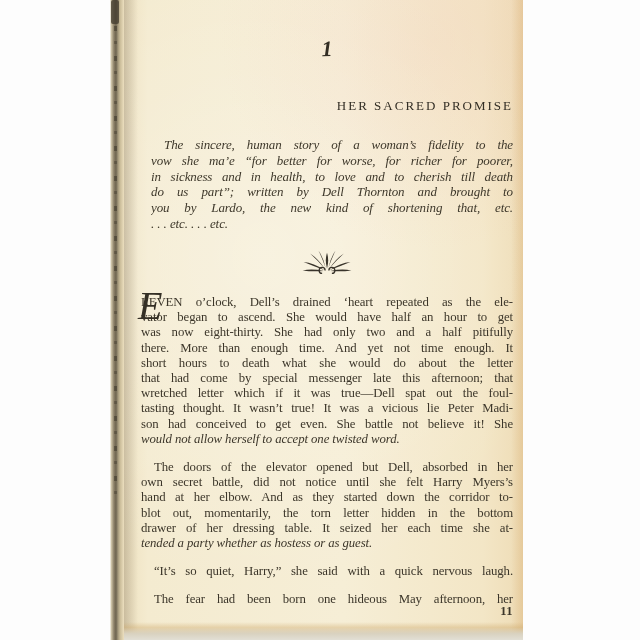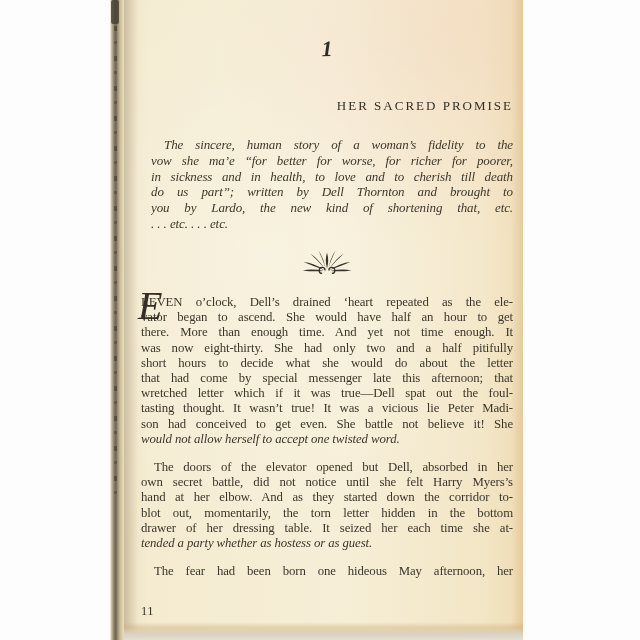--- a/index.html
+++ b/index.html
@@ -87,22 +87,22 @@
   .para{position:relative;}
   .para1 .tline:first-child{padding-left:31px;}
   .dropcap{
     position:absolute;left:-3px;top:-8px;
     font-style:italic;font-size:40px;line-height:38px;color:#342f25;
     z-index:2;
   }
   .indent .tline:first-child{padding-left:13px;margin-top:13px;}
 
   .pagenum{
-    position:absolute;top:604px;left:0;width:100%;text-align:left;
-    font-size:12.5px;color:#3c362a;letter-spacing:.5px;
+    position:absolute;top:604px;left:0;width:100%;text-align:right;
+    font-size:12.5px;color:#3c362a;letter-spacing:.5px;font-weight:bold;
   }
 </style>
 </head>
 <body>
 
 <div class="stage">
 
   <div class="spine">
     <div class="spine-marks"></div>
   </div>
@@ -145,38 +145,39 @@
             <path d="M34 26 a3.2 3.2 0 1 1 3.2 3.2"></path>
           </g>
         </svg>
       </div>
 
       <div class="bodytext">
         <div class="para para1 block">
           <span class="dropcap">E</span>
         <div class="tline">LEVEN o’clock, Dell’s drained ‘heart repeated as the ele-</div>
             <div class="tline">vator began to ascend. She would have half an hour to get</div>
+            <div class="tline">was now eight-thirty. She had only two and a half pitifully</div>
             <div class="tline">there. More than enough time. And yet not time enough. It</div>
-            <div class="tline">was now eight-thirty. She had only two and a half pitifully</div>
-            <div class="tline">short hours to decide what she would do about the letter</div>
+            <div class="tline">short hours to death what she would do about the letter</div>
             <div class="tline">that had come by special messenger late this afternoon; that</div>
             <div class="tline">wretched letter which if it was true—Dell spat out the foul-</div>
             <div class="tline">tasting thought. It wasn’t true! It was a vicious lie Peter Madi-</div>
             <div class="tline">son had conceived to get even. She battle not believe it! She</div>
             <div class="tline tline-left">would not allow herself to accept one twisted word.</div>
           </div>
         <div class="para indent block">
             <div class="tline">The doors of the elevator opened but Dell, absorbed in her</div>
             <div class="tline">own secret battle, did not notice until she felt Harry Myers’s</div>
             <div class="tline">hand at her elbow. And as they started down the corridor to-</div>
             <div class="tline">blot out, momentarily, the torn letter hidden in the bottom</div>
             <div class="tline">drawer of her dressing table. It seized her each time she at-</div>
             <div class="tline tline-left">tended a party whether as hostess or as guest.</div>
           </div>
         <div class="para indent block">
+            <div class="tline">“It’s so quiet, Harry,” she said with a quick nervous laugh.</div>
           </div>
         <div class="para indent block">
             <div class="tline">The fear had been born one hideous May afternoon, her</div>
           </div>
       </div>
 
       <div class="pagenum">11</div>
 
     </div>
   </div>

